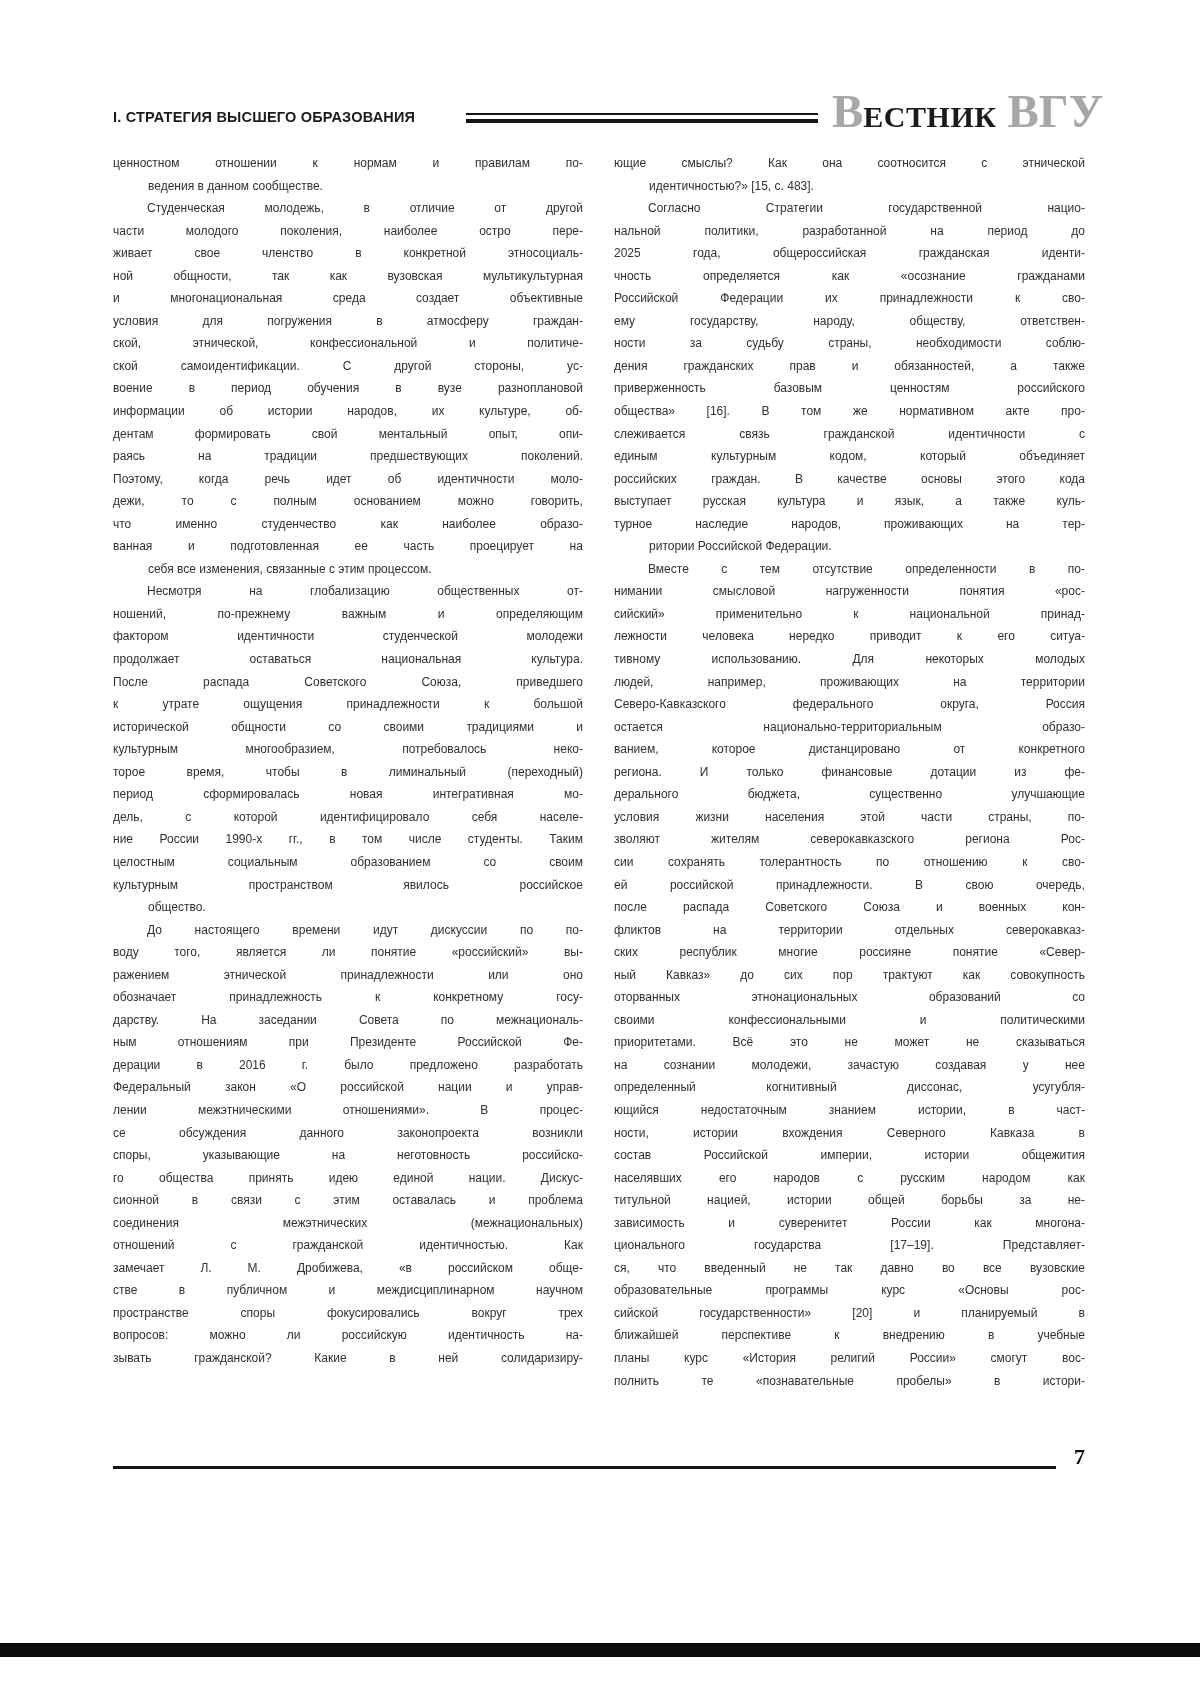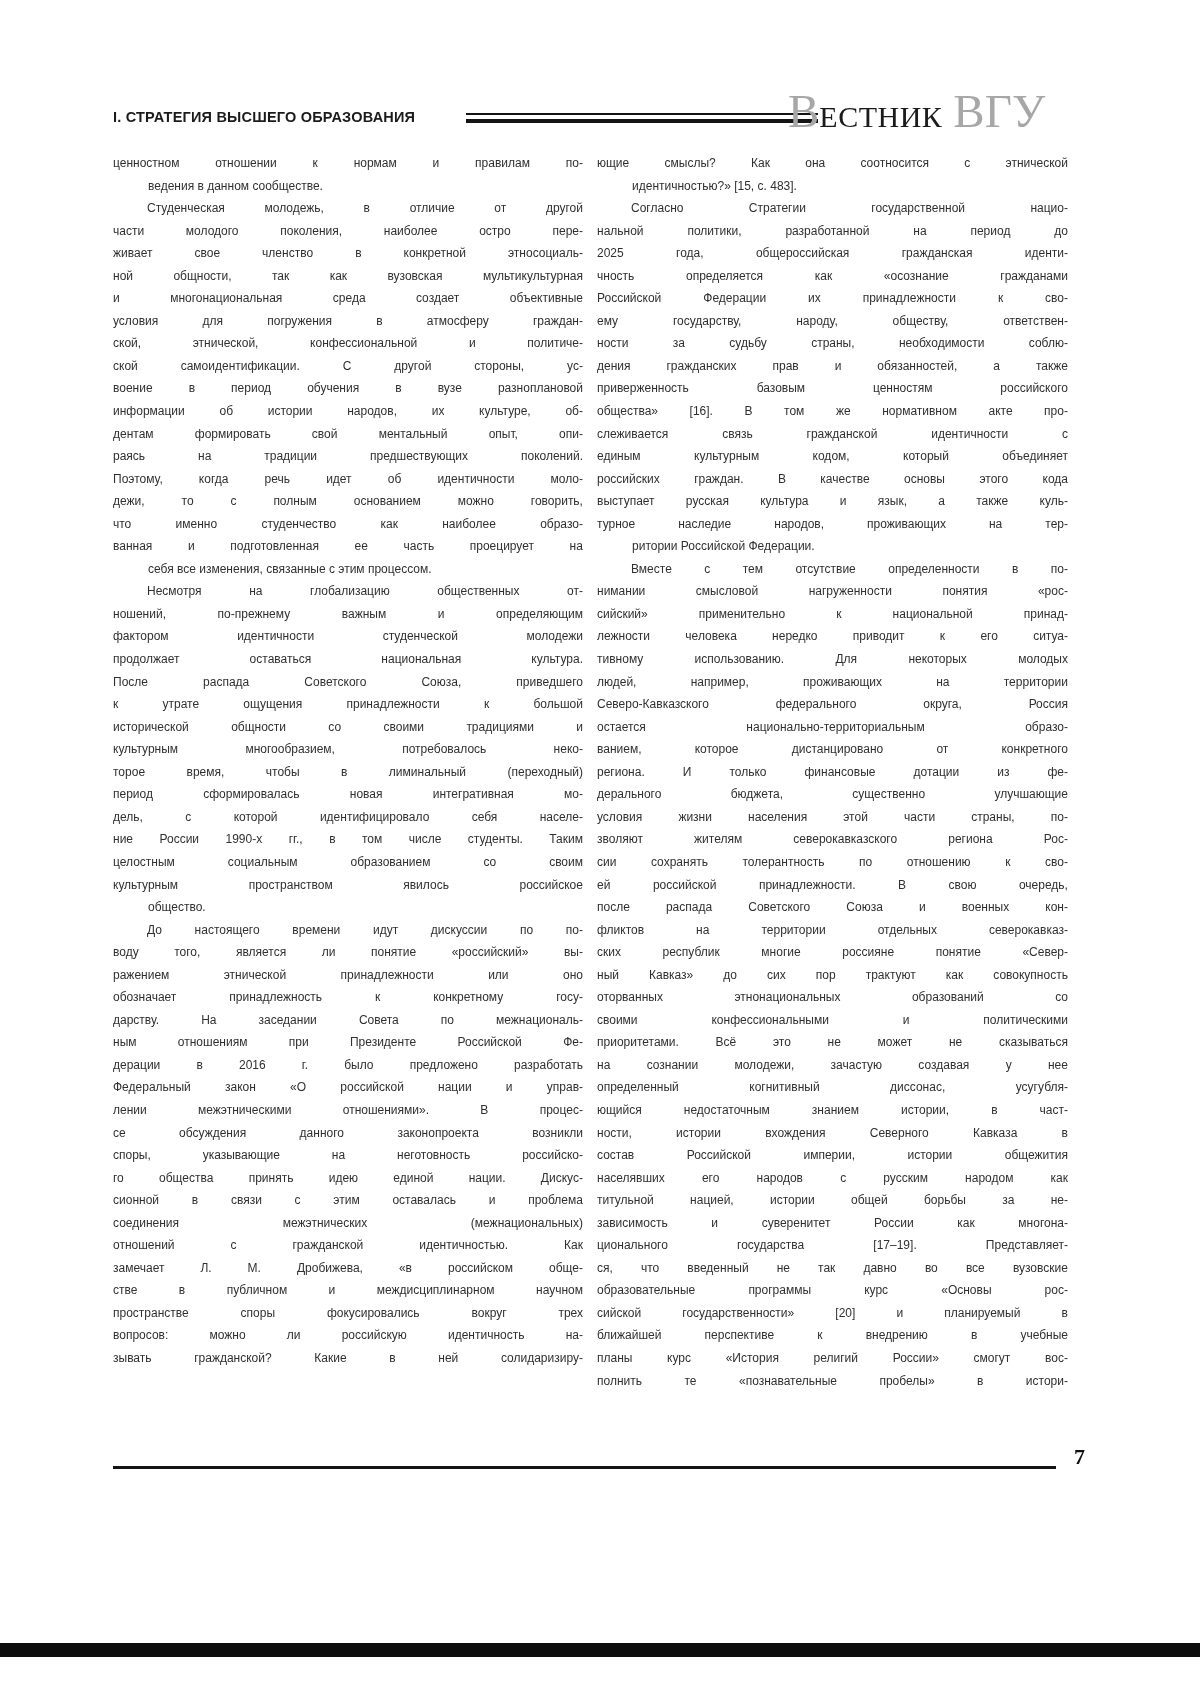--- a/index.html
+++ b/index.html
@@ -11,32 +11,32 @@
     position:absolute; left:113px; top:109px;
     font-size:14.5px; font-weight:bold; color:#1b1b1b;
     letter-spacing:0.2px; white-space:nowrap;
   }
   .hrule {
     position:absolute; left:466px; top:113px; width:352px; height:10px;
     border-top:2.5px solid #141414; border-bottom:4px solid #141414;
     box-sizing:border-box;
   }
   .logo {
-    position:absolute; left:788px; top:88px; white-space:nowrap;
-    font-family:"Liberation Serif", serif; font-weight:normal; font-size:0;
+    position:absolute; left:832px; top:88px; white-space:nowrap;
+    font-family:"Liberation Serif", serif; font-weight:bold; font-size:0;
   }
   .logo .big   { font-size:47px; line-height:1; color:#a7a7a7; }
   .logo .small { font-size:30px; line-height:1; color:#1b1b1b; letter-spacing:0.5px; }
   .logo .abbr  { margin-left:11px; }
   .col {
     position:absolute; top:152px; width:470px;
     color:#303030; font-size:12px;
   }
   #colL { left:113px; }
-  #colR { left:597px; width:471px; }
+  #colR { left:614px; width:471px; }
   .tline {
     display:flex; justify-content:space-between;
     height:22.56px; line-height:22.56px; overflow:visible;
   }
   .tline.pend { display:block;margin-left:35px; }
   .tline.indent { padding-left:34px;align-items:center; }
   .footer {
     position:absolute; left:113px; top:1444px; width:972px;
     display:flex; align-items:flex-end;
   }

